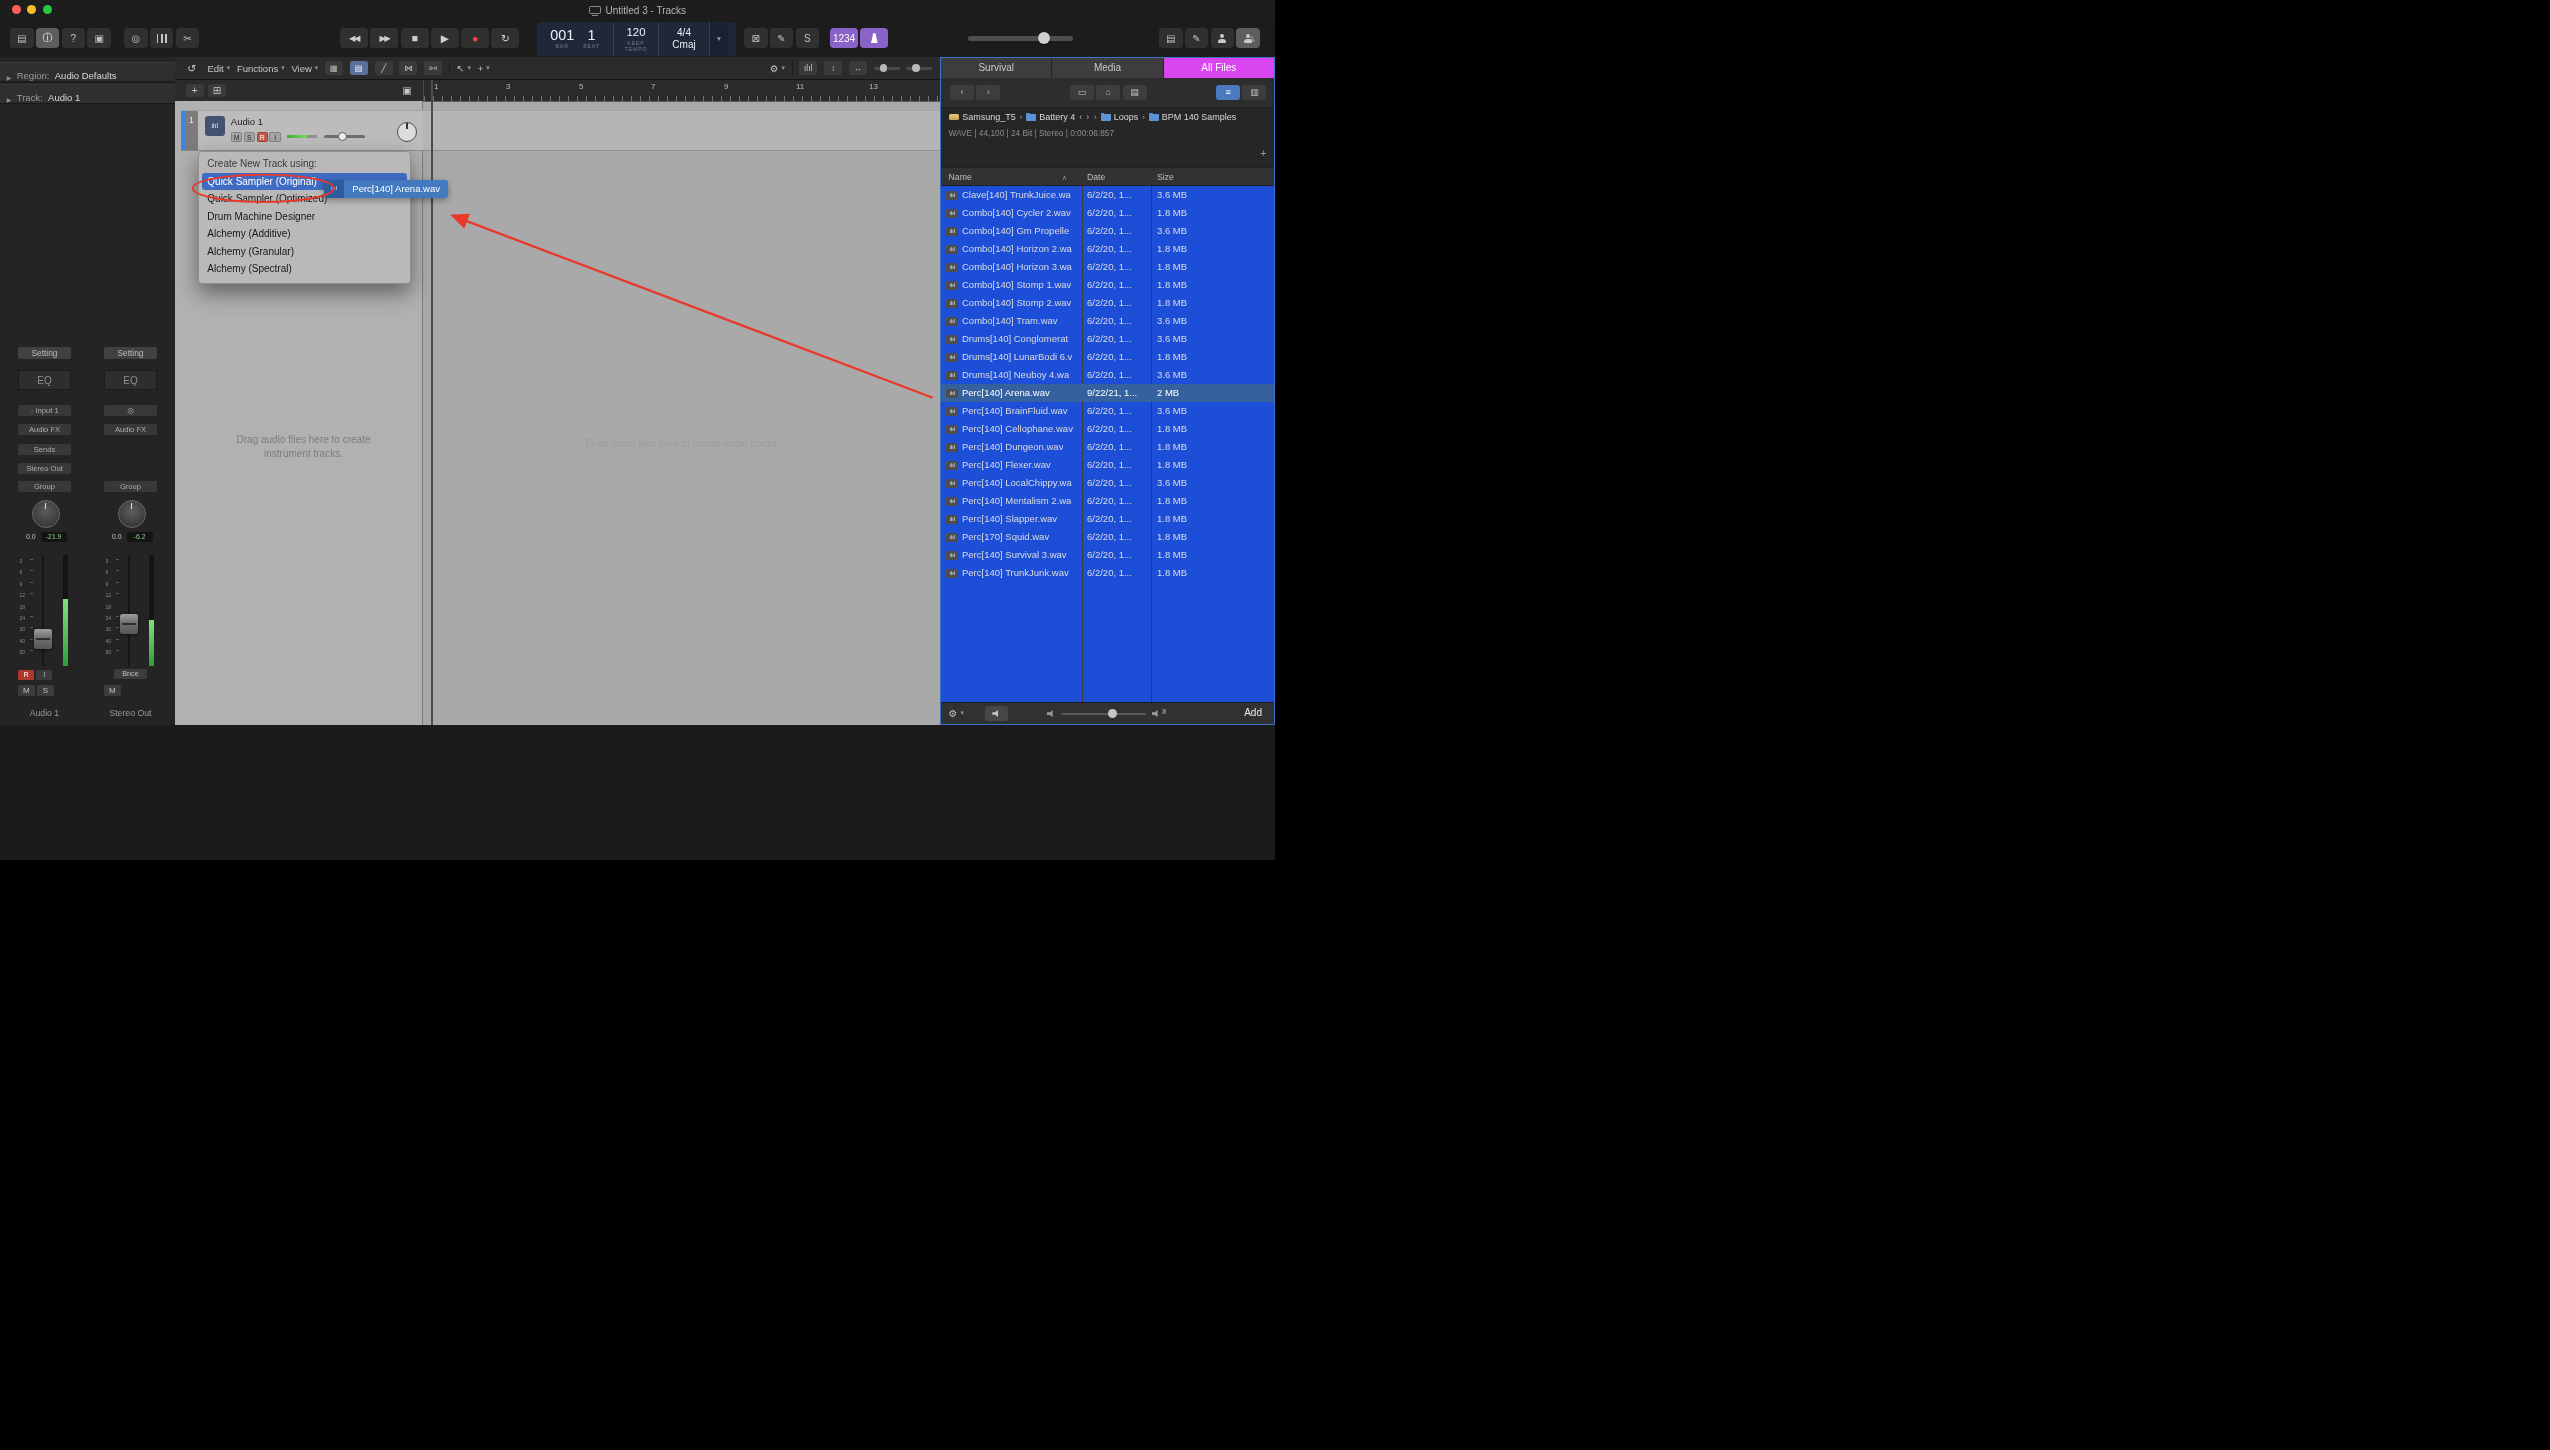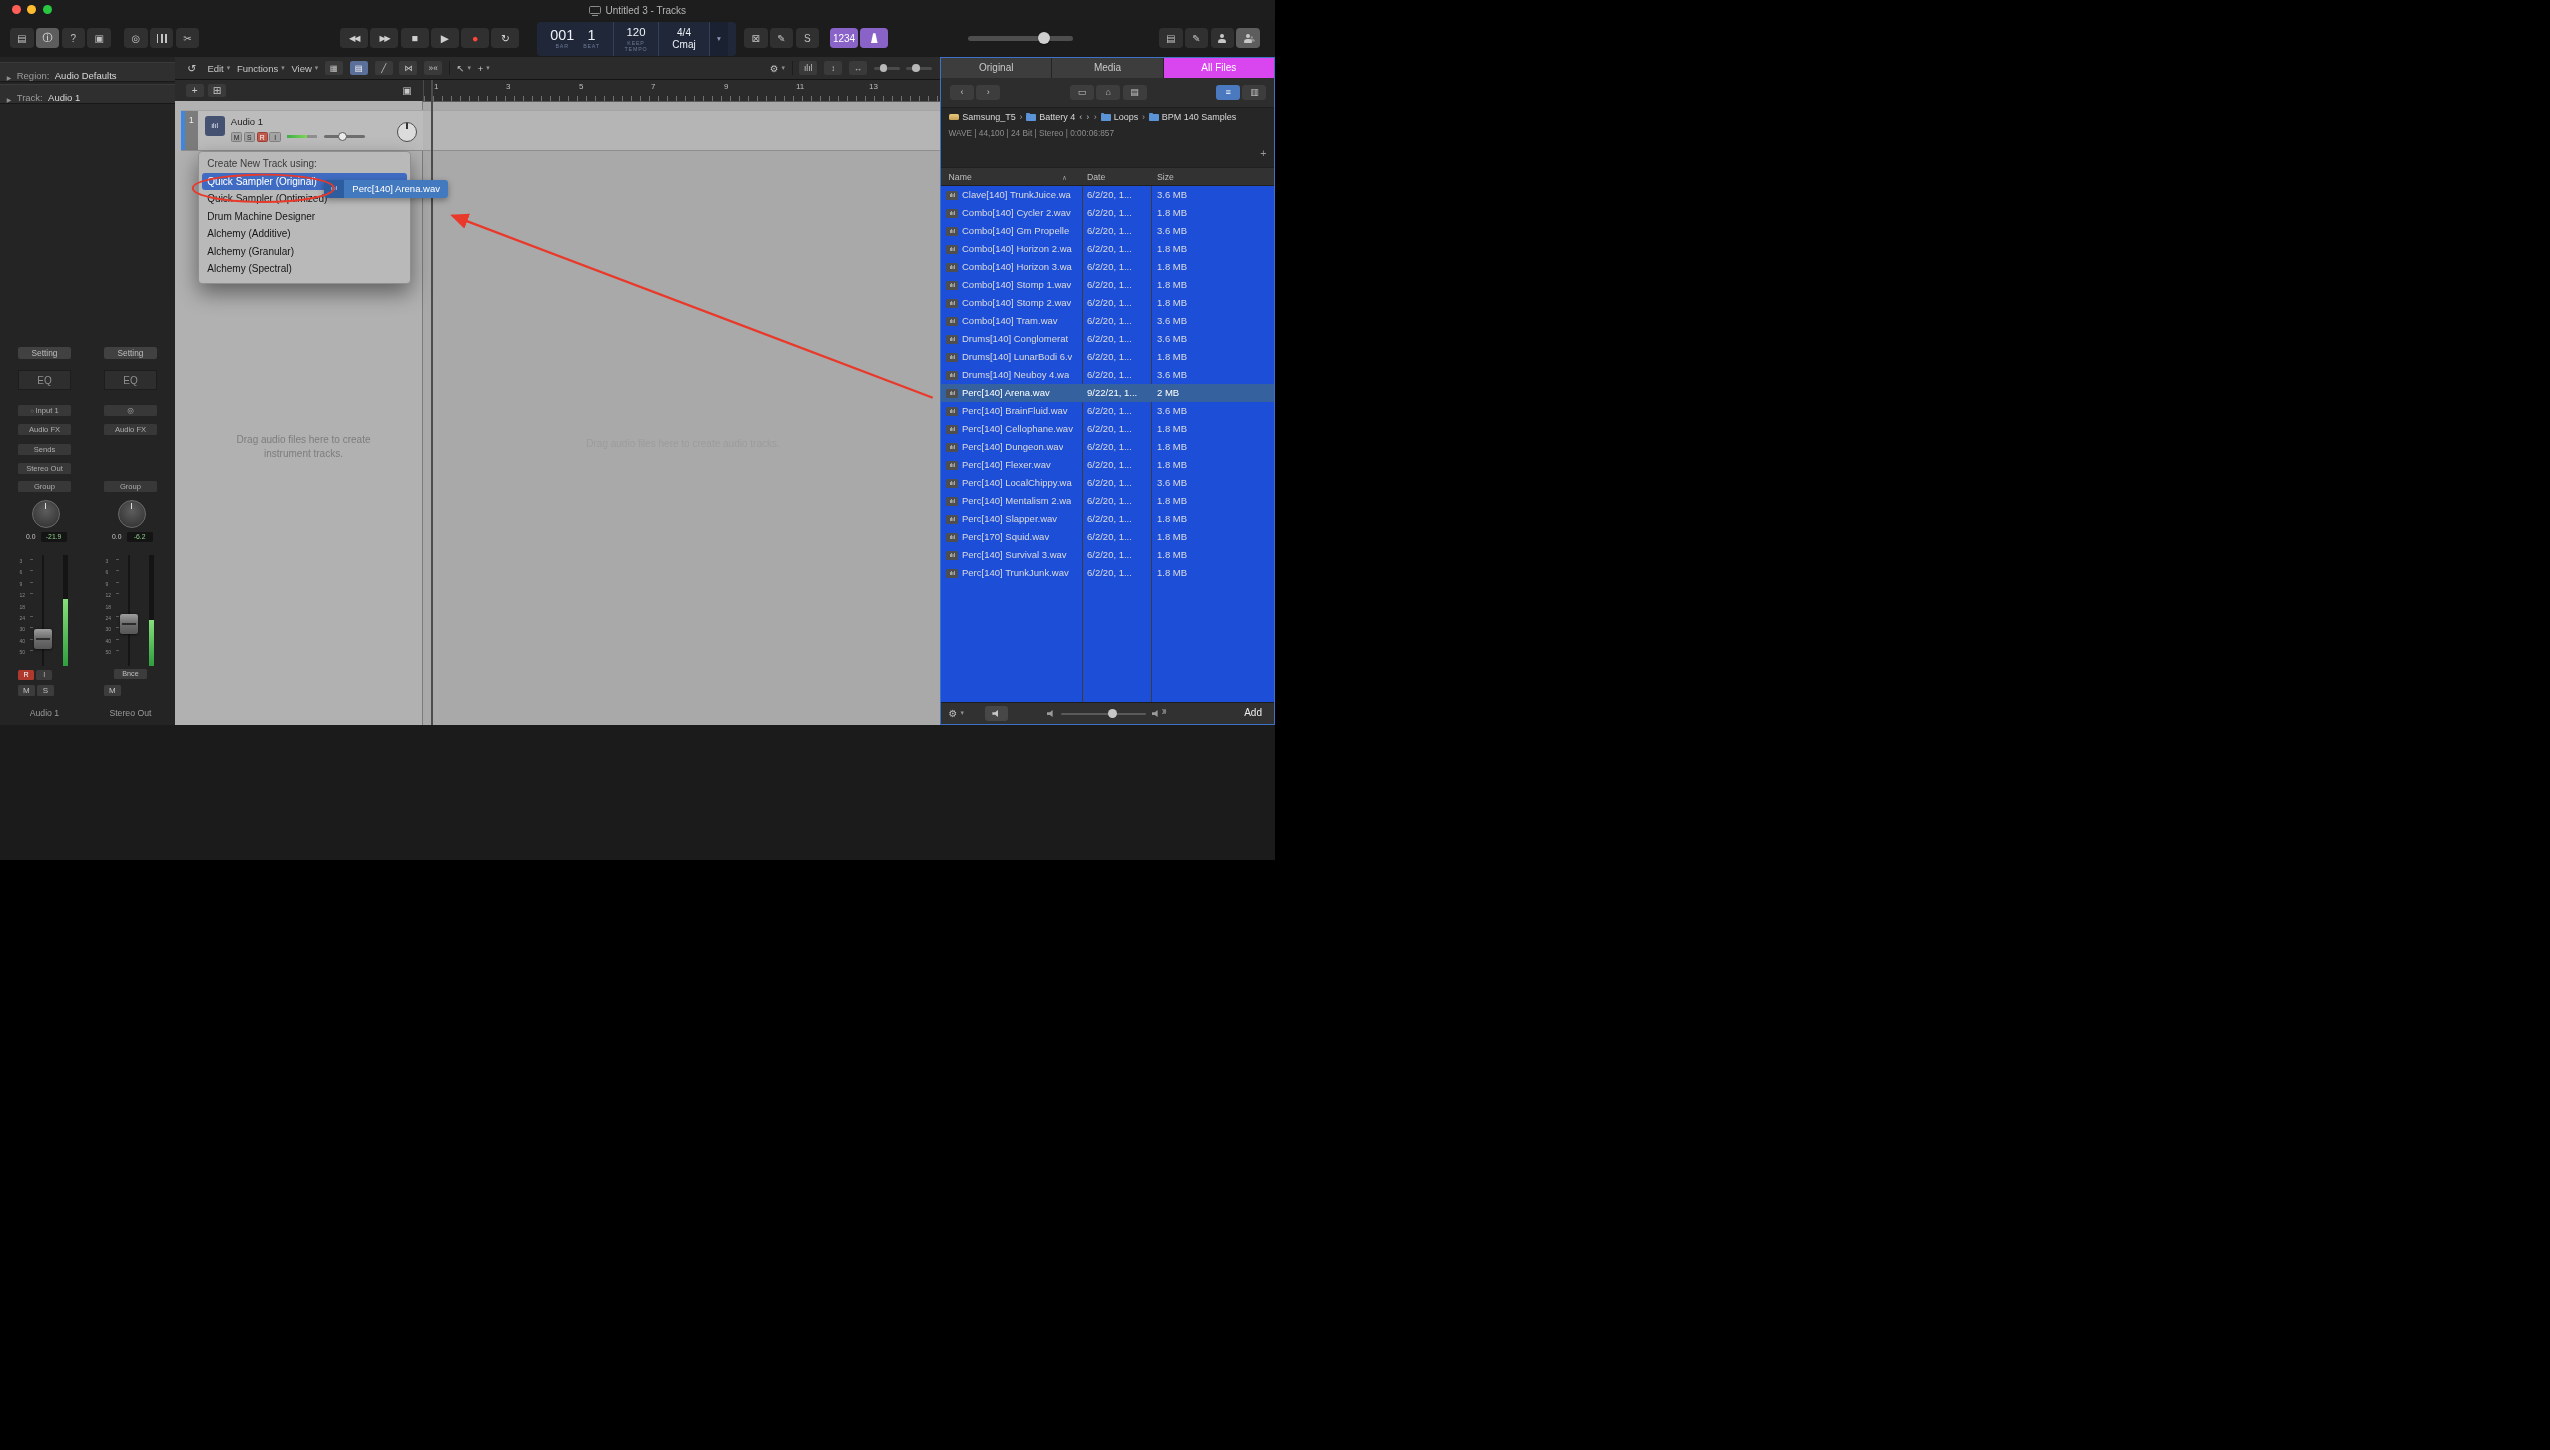--- a/index.html
+++ b/index.html
@@ -498,21 +498,21 @@
     </div>
 
     <div class="ghost">
       <span class="ghost-ic">ılıl</span>
       <span class="ghost-lb">Perc[140] Arena.wav</span>
     </div>
   </div>
 
   <div class="panel-right">
     <div class="btabs">
-      <div class="btab">Original</div>
+      <div class="btab">Survival</div>
       <div class="btab">Media</div>
       <div class="btab active">All Files</div>
     </div>
     <div class="bnav">
       <div class="navgrp" style="left:9px">
         <div class="nbtn">‹</div>
         <div class="nbtn">›</div>
       </div>
       <div class="navgrp" style="left:129px">
         <div class="nbtn">▭</div>

